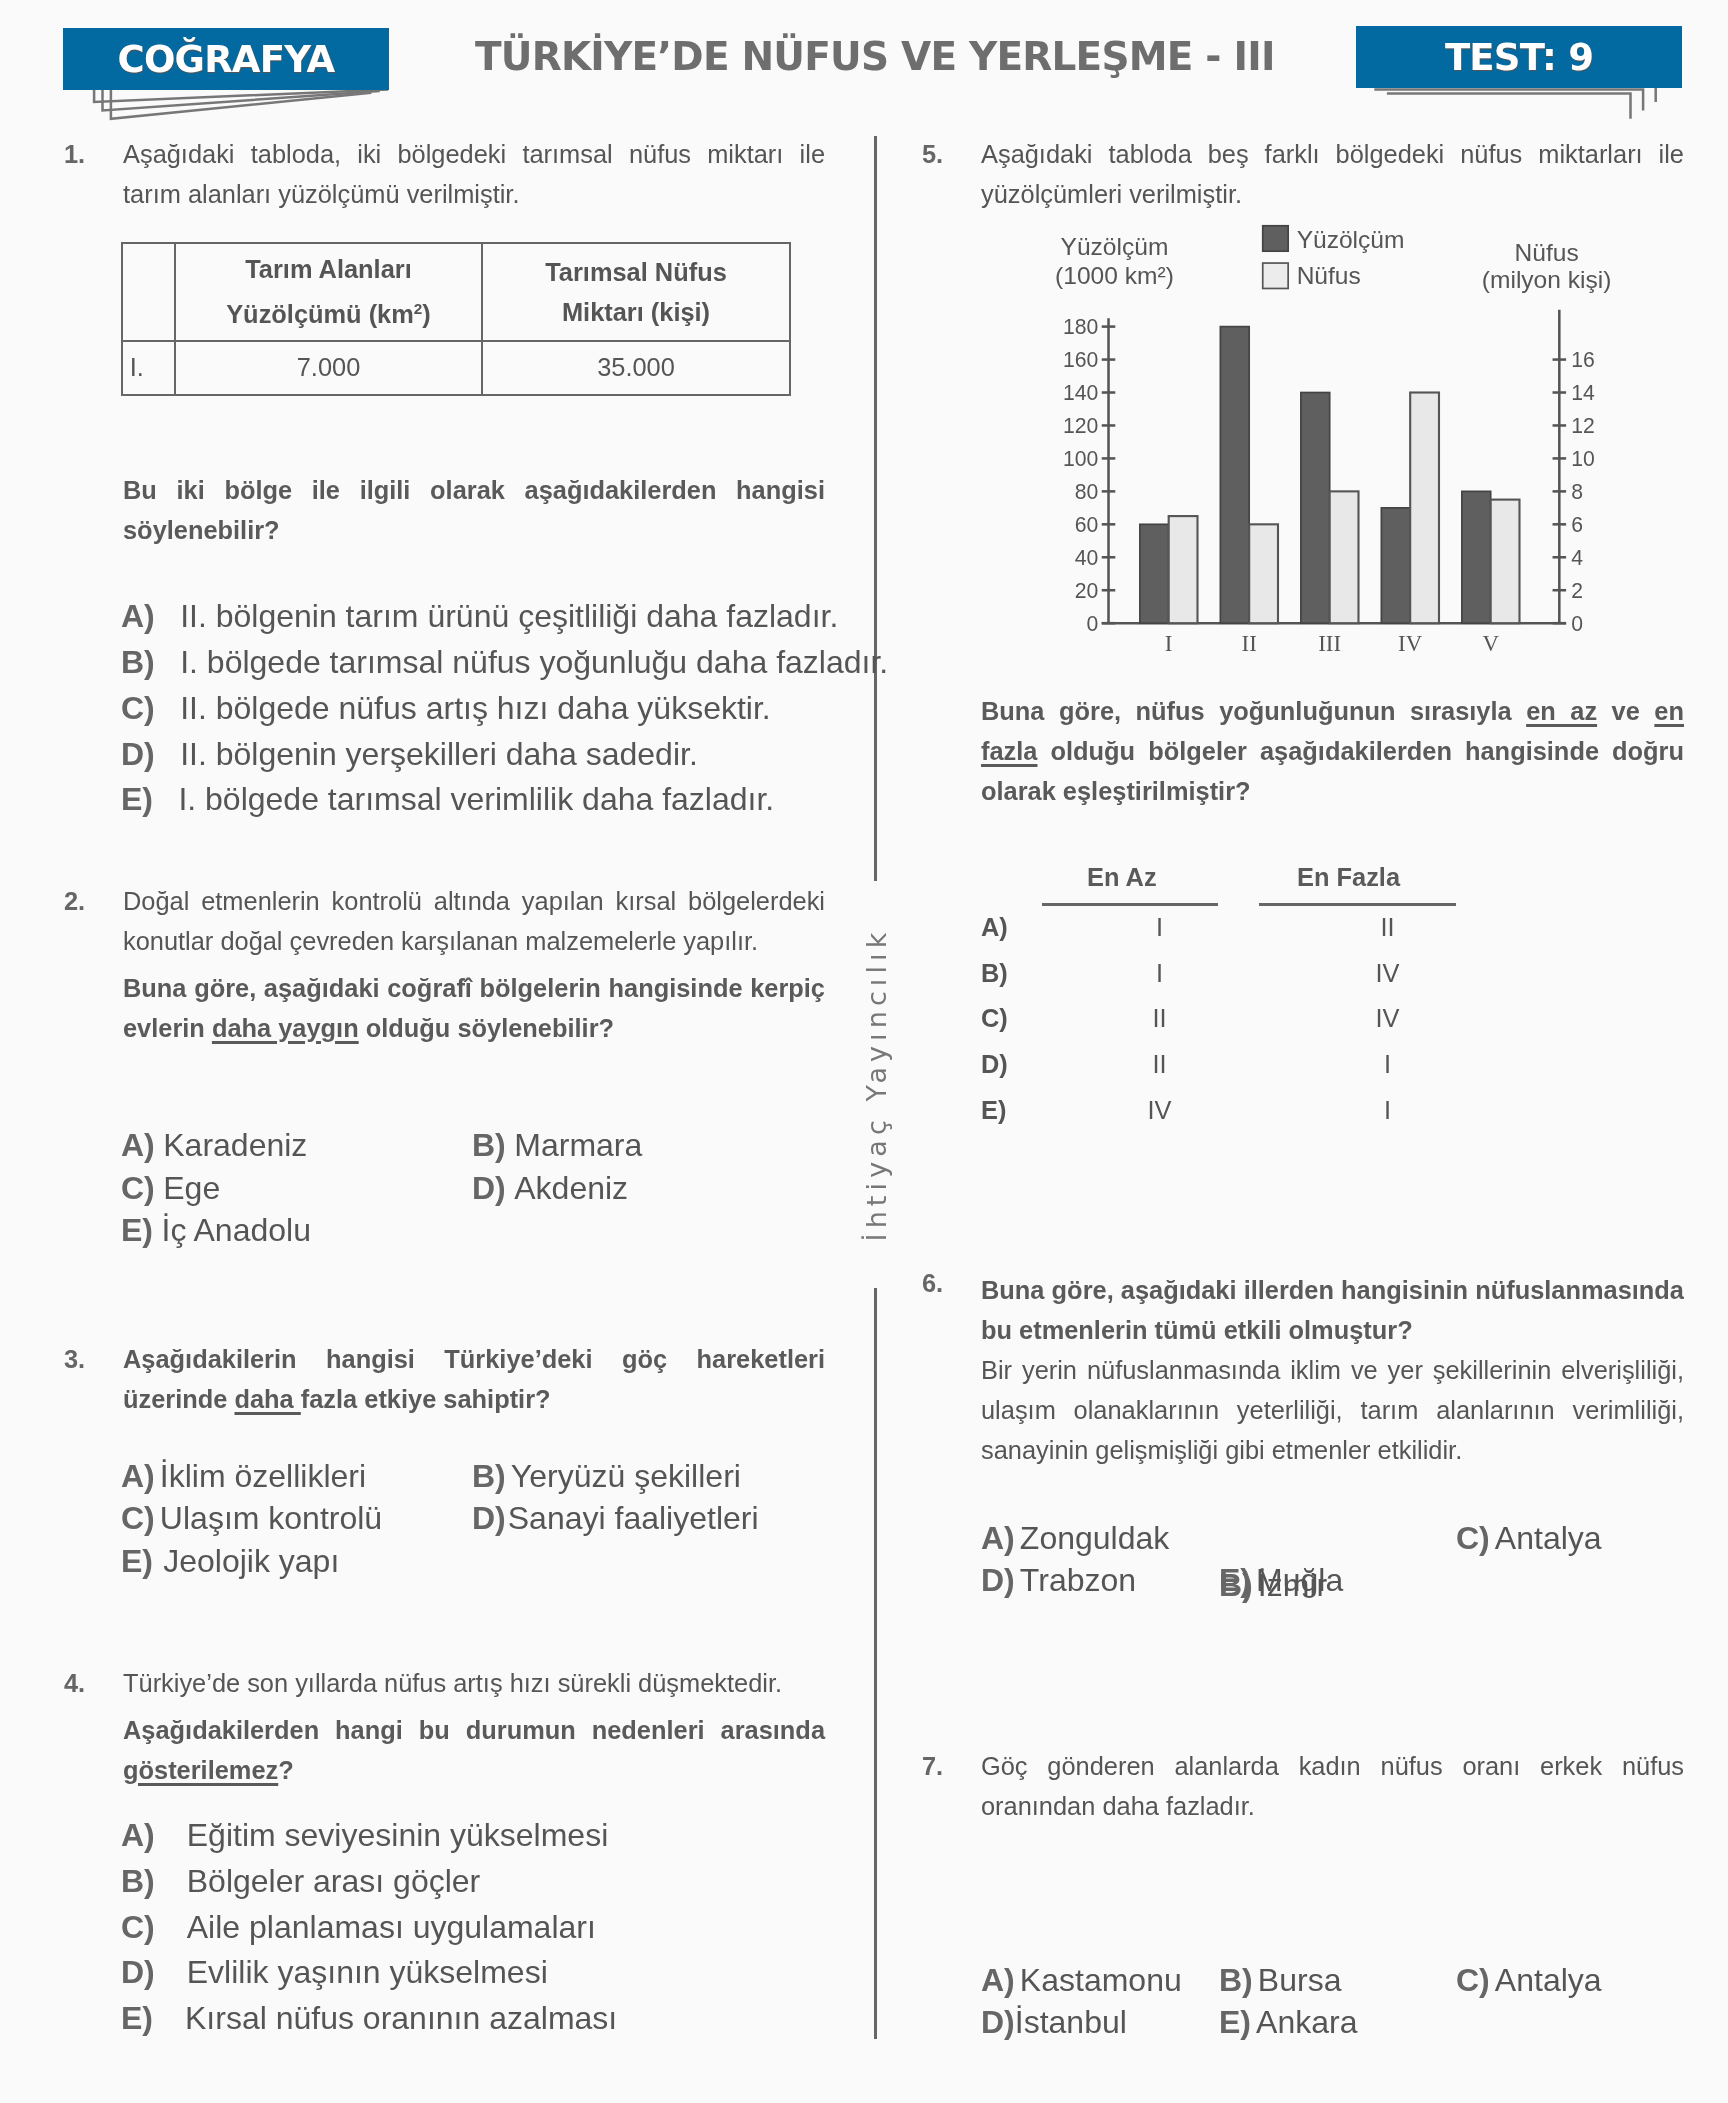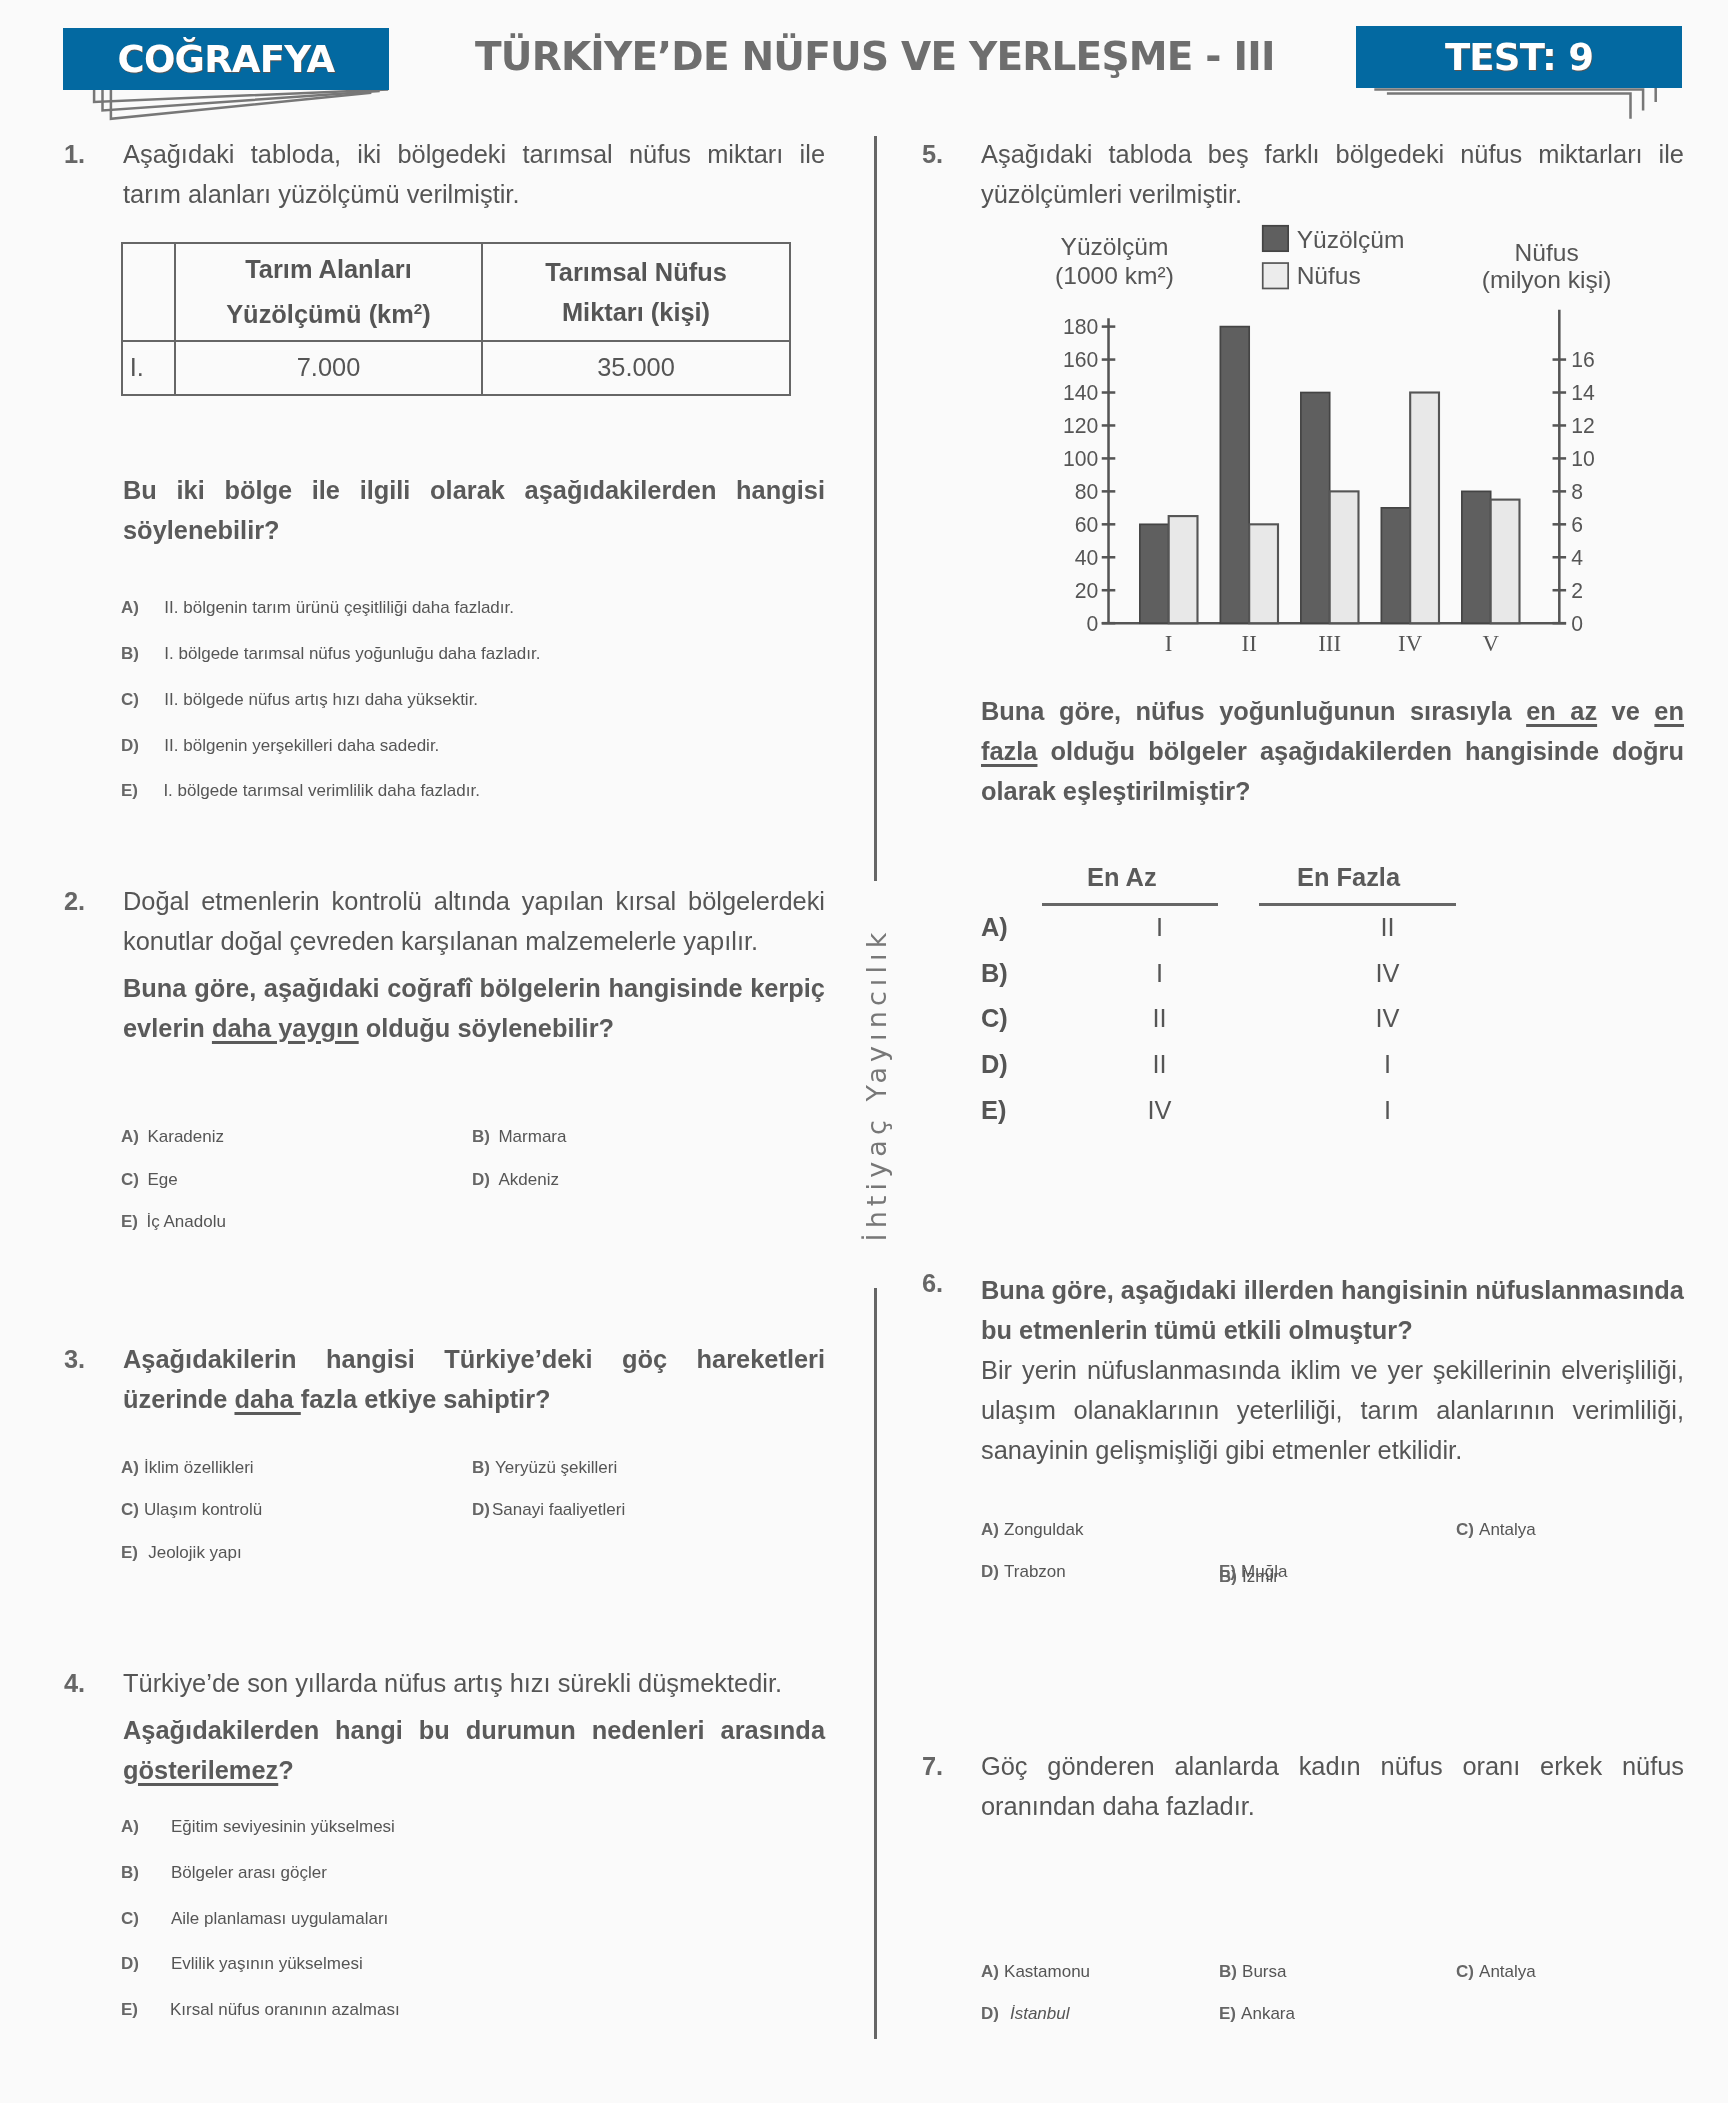--- a/index.html
+++ b/index.html
@@ -28,21 +28,21 @@
   }
   .watermark span {
     transform: rotate(-90deg); white-space: nowrap; font-family: "DejaVu Sans", sans-serif;
     font-size: 27px; letter-spacing: 5.1px; color: #777;
   }
   .q { position: absolute; font-size: 25.4px; line-height: 40px; }
   .qnum { position: absolute; left: -59px; top: 0; font-weight: bold; color: #666; }
   .p { margin: 0; text-align: justify; text-align-last: left; }
   .b { font-weight: bold; color: #5a5a5a; }
   .u { text-decoration: underline; text-decoration-thickness: 2.5px; text-underline-offset: 4.2px; }
-  .opt { position: absolute; font-size: 17px; white-space: nowrap; }
+  .opt { position: absolute; font-size: 32px; white-space: nowrap; }
   .opt .lt { font-weight: bold; color: #666; }
   
   table.t1 { border-collapse: collapse; font-size: 25.4px; color: #555; }
   table.t1 td, table.t1 th { border: 2.5px solid #666; text-align: center; }
   table.t1 th { font-weight: bold; line-height: 40px; padding: 5.1px 0; }
   
   svg text { font-family: "Liberation Sans", sans-serif; fill: #555; }
   .roman { font-family: "Liberation Serif", serif; }
   
   .mt { position: absolute; font-size: 25.4px; }
@@ -235,21 +235,21 @@
     <div class="opt" style="left: 121px; top: 1954px;"><span class="lt">D)</span><span style="margin-left: 32px;">Evlilik yaşının yükselmesi</span></div>
     <div class="opt" style="left: 121px; top: 2000px;"><span class="lt">E)</span><span style="margin-left: 32px;">Kırsal nüfus oranının azalması</span></div>
     <div class="opt" style="left: 981px; top: 1520px;"><span class="lt">A)</span><span style="margin-left: 5.1px;">Zonguldak</span></div>
     <div class="opt" style="left: 1219px; top: 1567px;"><span class="lt">B)</span><span style="margin-left: 5.1px;">İzmir</span></div>
     <div class="opt" style="left: 1456px; top: 1520px;"><span class="lt">C)</span><span style="margin-left: 5.1px;">Antalya</span></div>
     <div class="opt" style="left: 981px; top: 1562px;"><span class="lt">D)</span><span style="margin-left: 5.1px;">Trabzon</span></div>
     <div class="opt" style="left: 1219px; top: 1562px;"><span class="lt">E)</span><span style="margin-left: 5.1px;">Muğla</span></div>
     <div class="opt" style="left: 981px; top: 1962px;"><span class="lt">A)</span><span style="margin-left: 5.1px;">Kastamonu</span></div>
     <div class="opt" style="left: 1219px; top: 1962px;"><span class="lt">B)</span><span style="margin-left: 5.1px;">Bursa</span></div>
     <div class="opt" style="left: 1456px; top: 1962px;"><span class="lt">C)</span><span style="margin-left: 5.1px;">Antalya</span></div>
-    <div class="opt" style="left: 981px; top: 2004px;"><span class="lt">D)</span><span style="margin-left: 11px; font-style: italic;">İstanbul</span></div>
+    <div class="opt" style="left: 981px; top: 2004px;"><span class="lt">D)</span><span style="margin-left: 0;">İstanbul</span></div>
     <div class="opt" style="left: 1219px; top: 2004px;"><span class="lt">E)</span><span style="margin-left: 5.1px;">Ankara</span></div>
     <div class="abs" style="left: 981px; top: 913px; width: 509px; height: 34px; font-size: 25.4px;">
       <span class="lt" style="font-weight: bold; position: absolute; left: 0px;">A)</span>
       <span style="position: absolute; left: 136px; width: 85px; text-align: center;">I</span>
       <span style="position: absolute; left: 364px; width: 85px; text-align: center;">II</span>
     </div>
     <div class="abs" style="left: 981px; top: 959px; width: 509px; height: 34px; font-size: 25.4px;">
       <span class="lt" style="font-weight: bold; position: absolute; left: 0px;">B)</span>
       <span style="position: absolute; left: 136px; width: 85px; text-align: center;">I</span>
       <span style="position: absolute; left: 364px; width: 85px; text-align: center;">IV</span>

